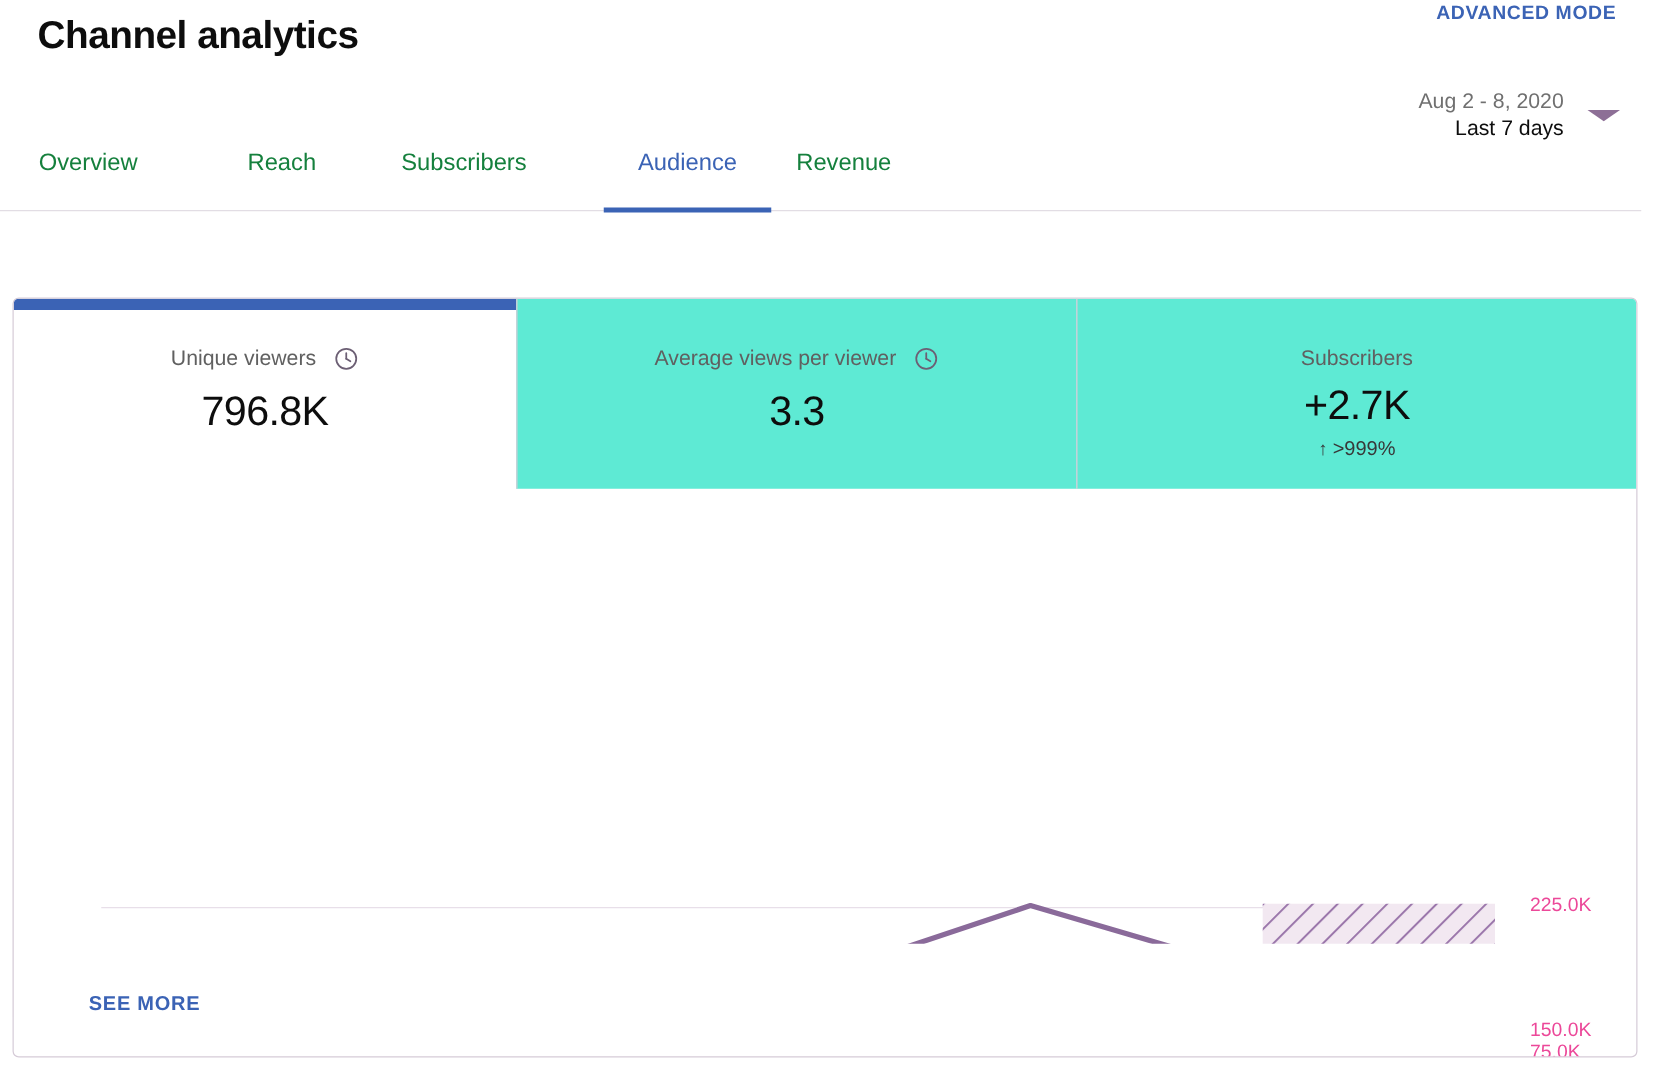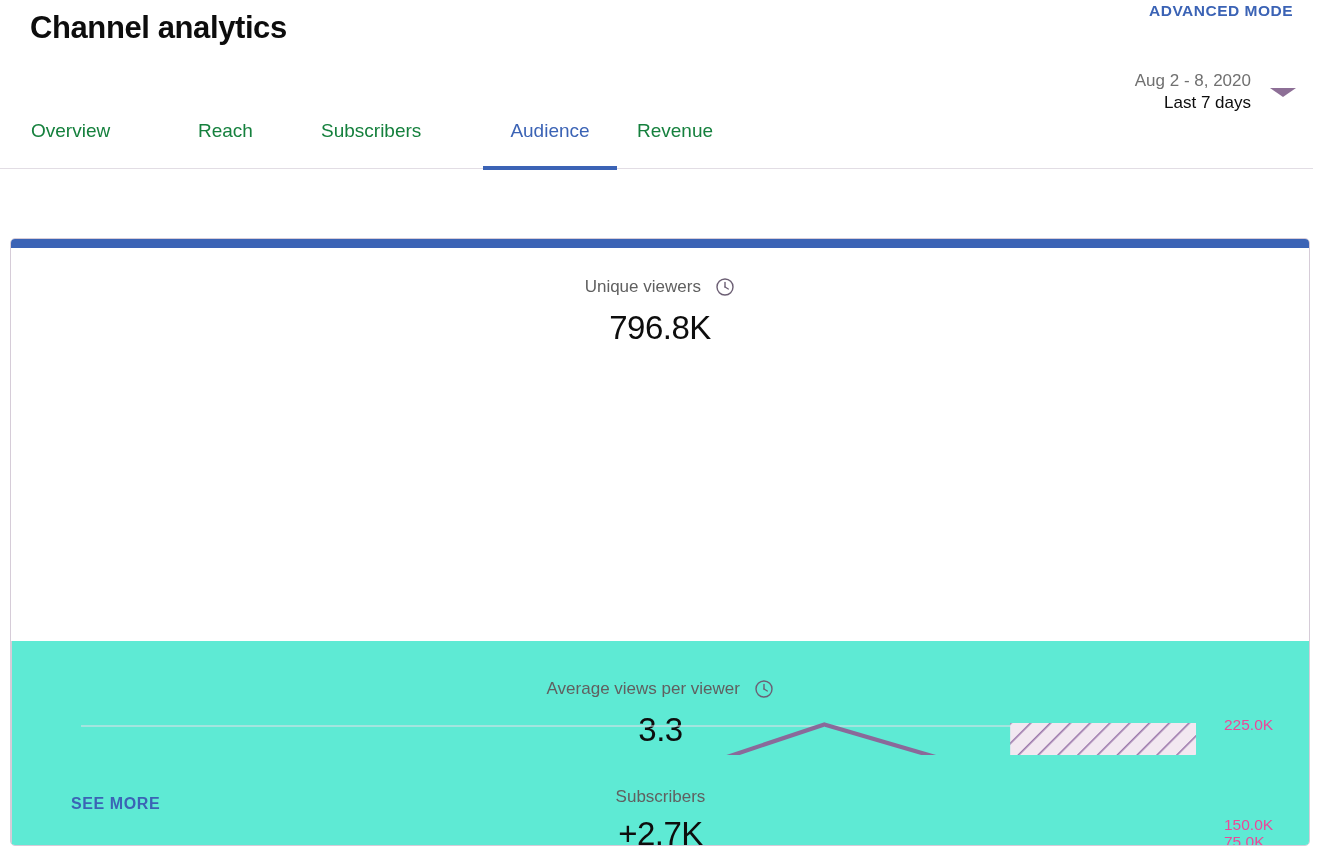--- a/index.html
+++ b/index.html
@@ -104,21 +104,20 @@
     background: #ffffff;
     box-sizing: border-box;
     overflow: hidden;
   }
   .metric-row {
     position: absolute;
     left: 0; top: 0;
     width: 100%;
     height: 152px;
     display: flex;
-    flex-direction: column;
   }
   .metric-card {
     position: relative;
     box-sizing: border-box;
     padding-top: 38px;
     text-align: center;
     cursor: pointer;
   }
   .metric-card.selected {
     background: #ffffff;

